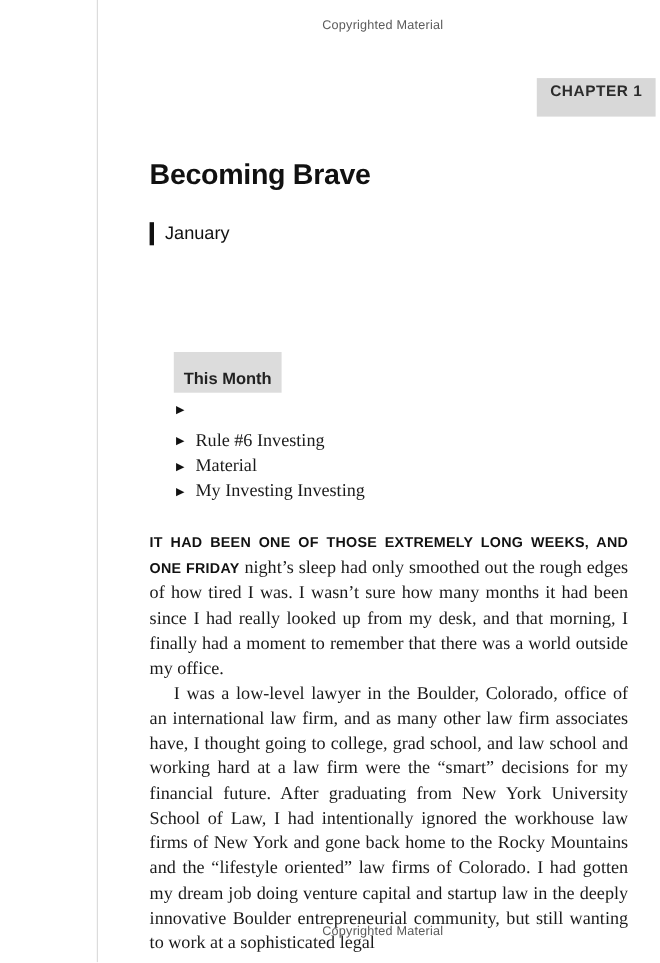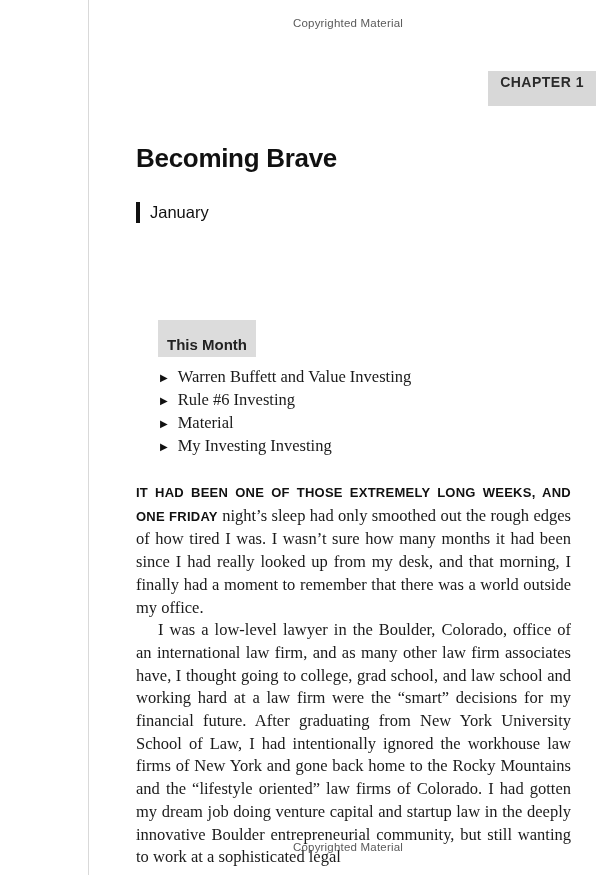--- a/index.html
+++ b/index.html
@@ -160,21 +160,20 @@
   <div class="subtitle-row">
     <span class="subtitle-bar"></span>
     <span class="subtitle-text">January</span>
   </div>
 
   <div class="this-month">This Month</div>
 
   <ul class="month-list">
     <li>
       <span class="bullet">▶</span>
-      <span>Warren Buffett and Value Investing</span>
     </li>
     <li>
       <span class="bullet">▶</span>
       <span>Rule #6 Investing</span>
     </li>
     <li>
       <span class="bullet">▶</span>
       <span>Material</span>
     </li>
     <li>

